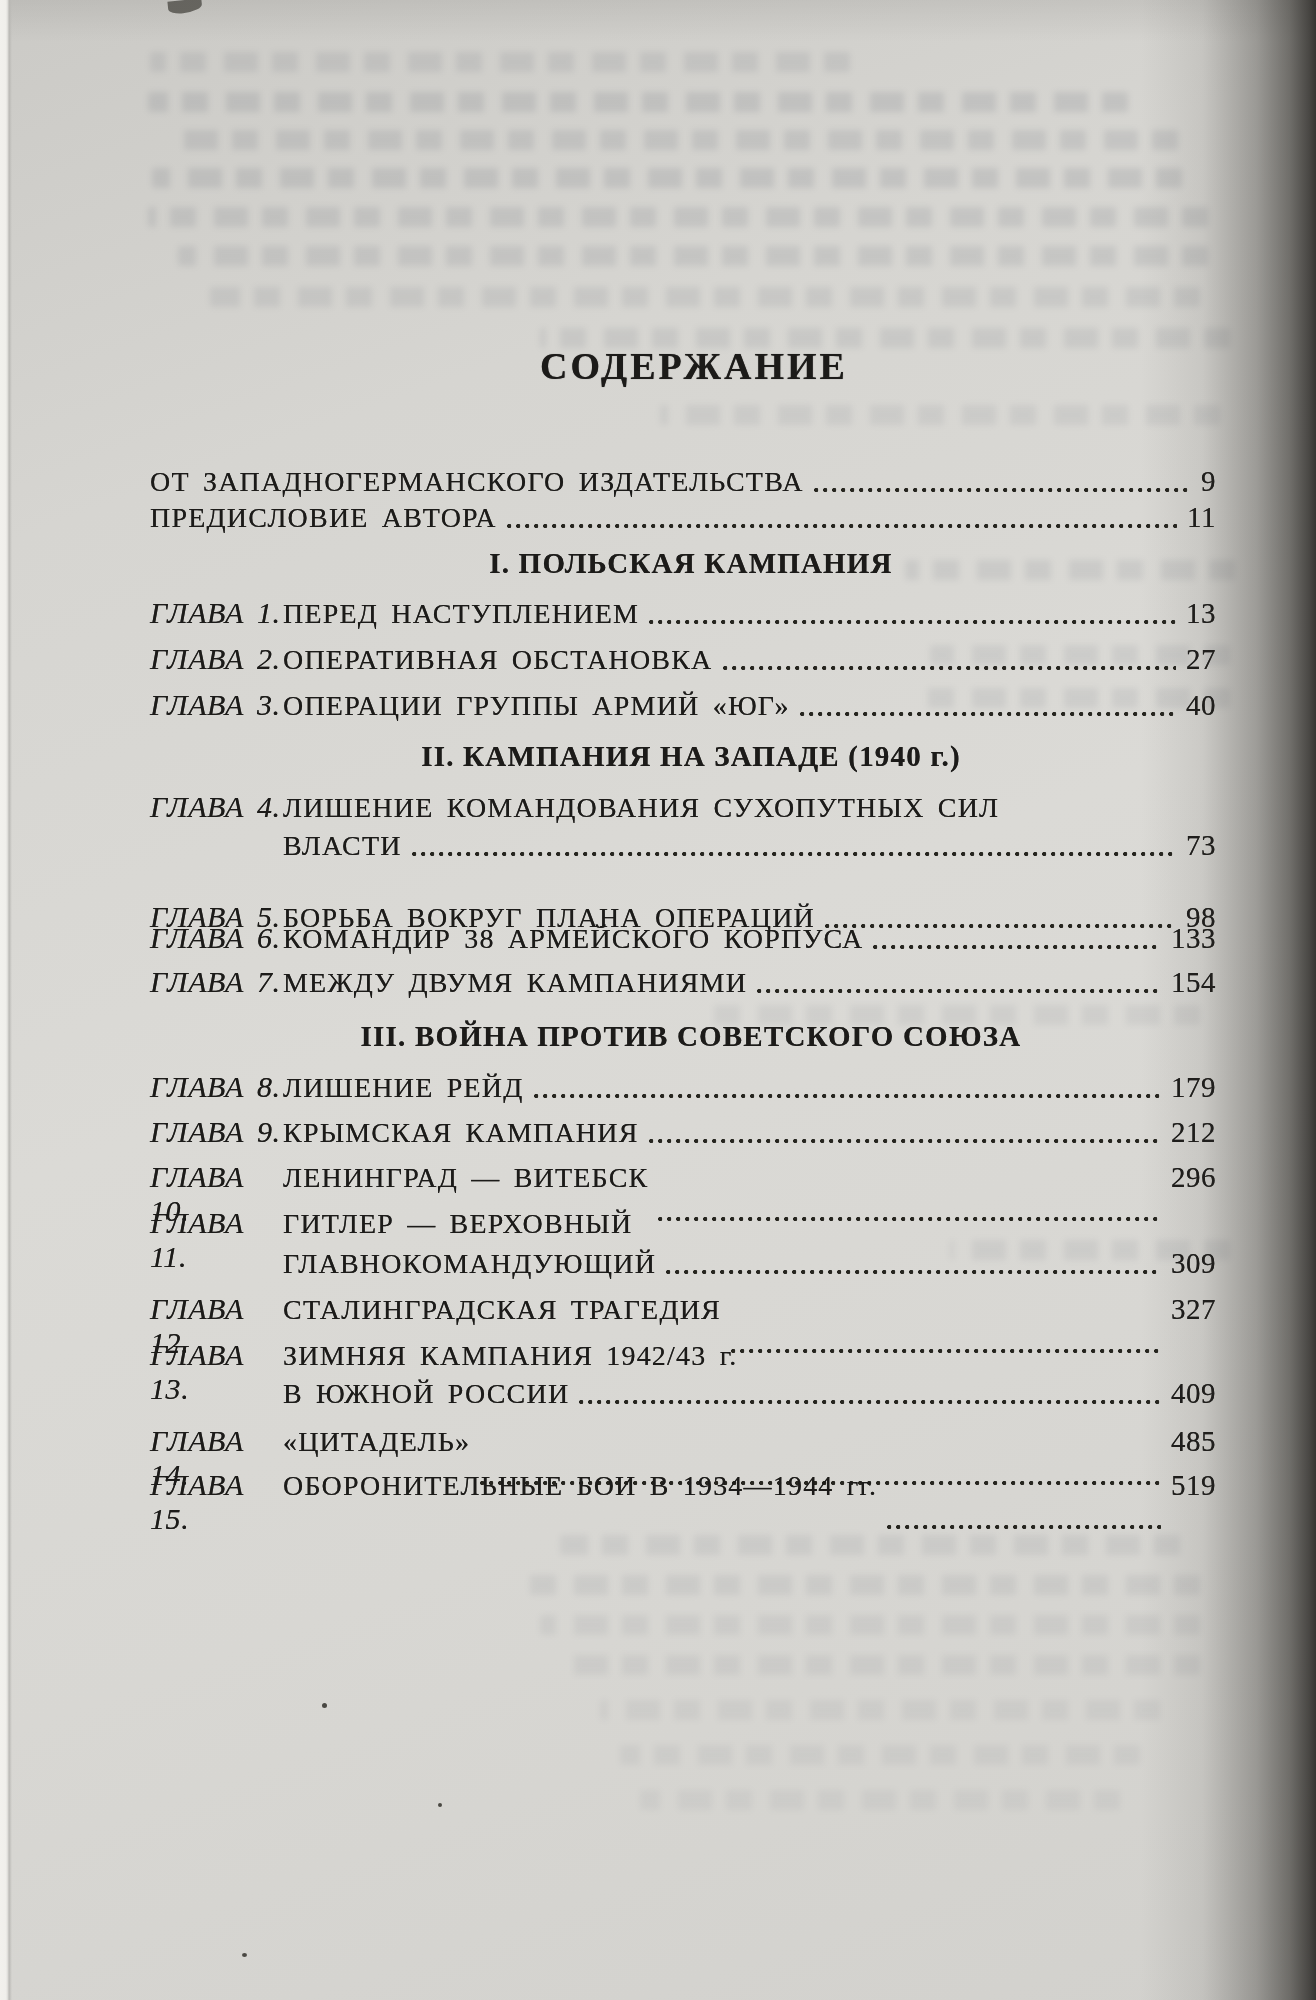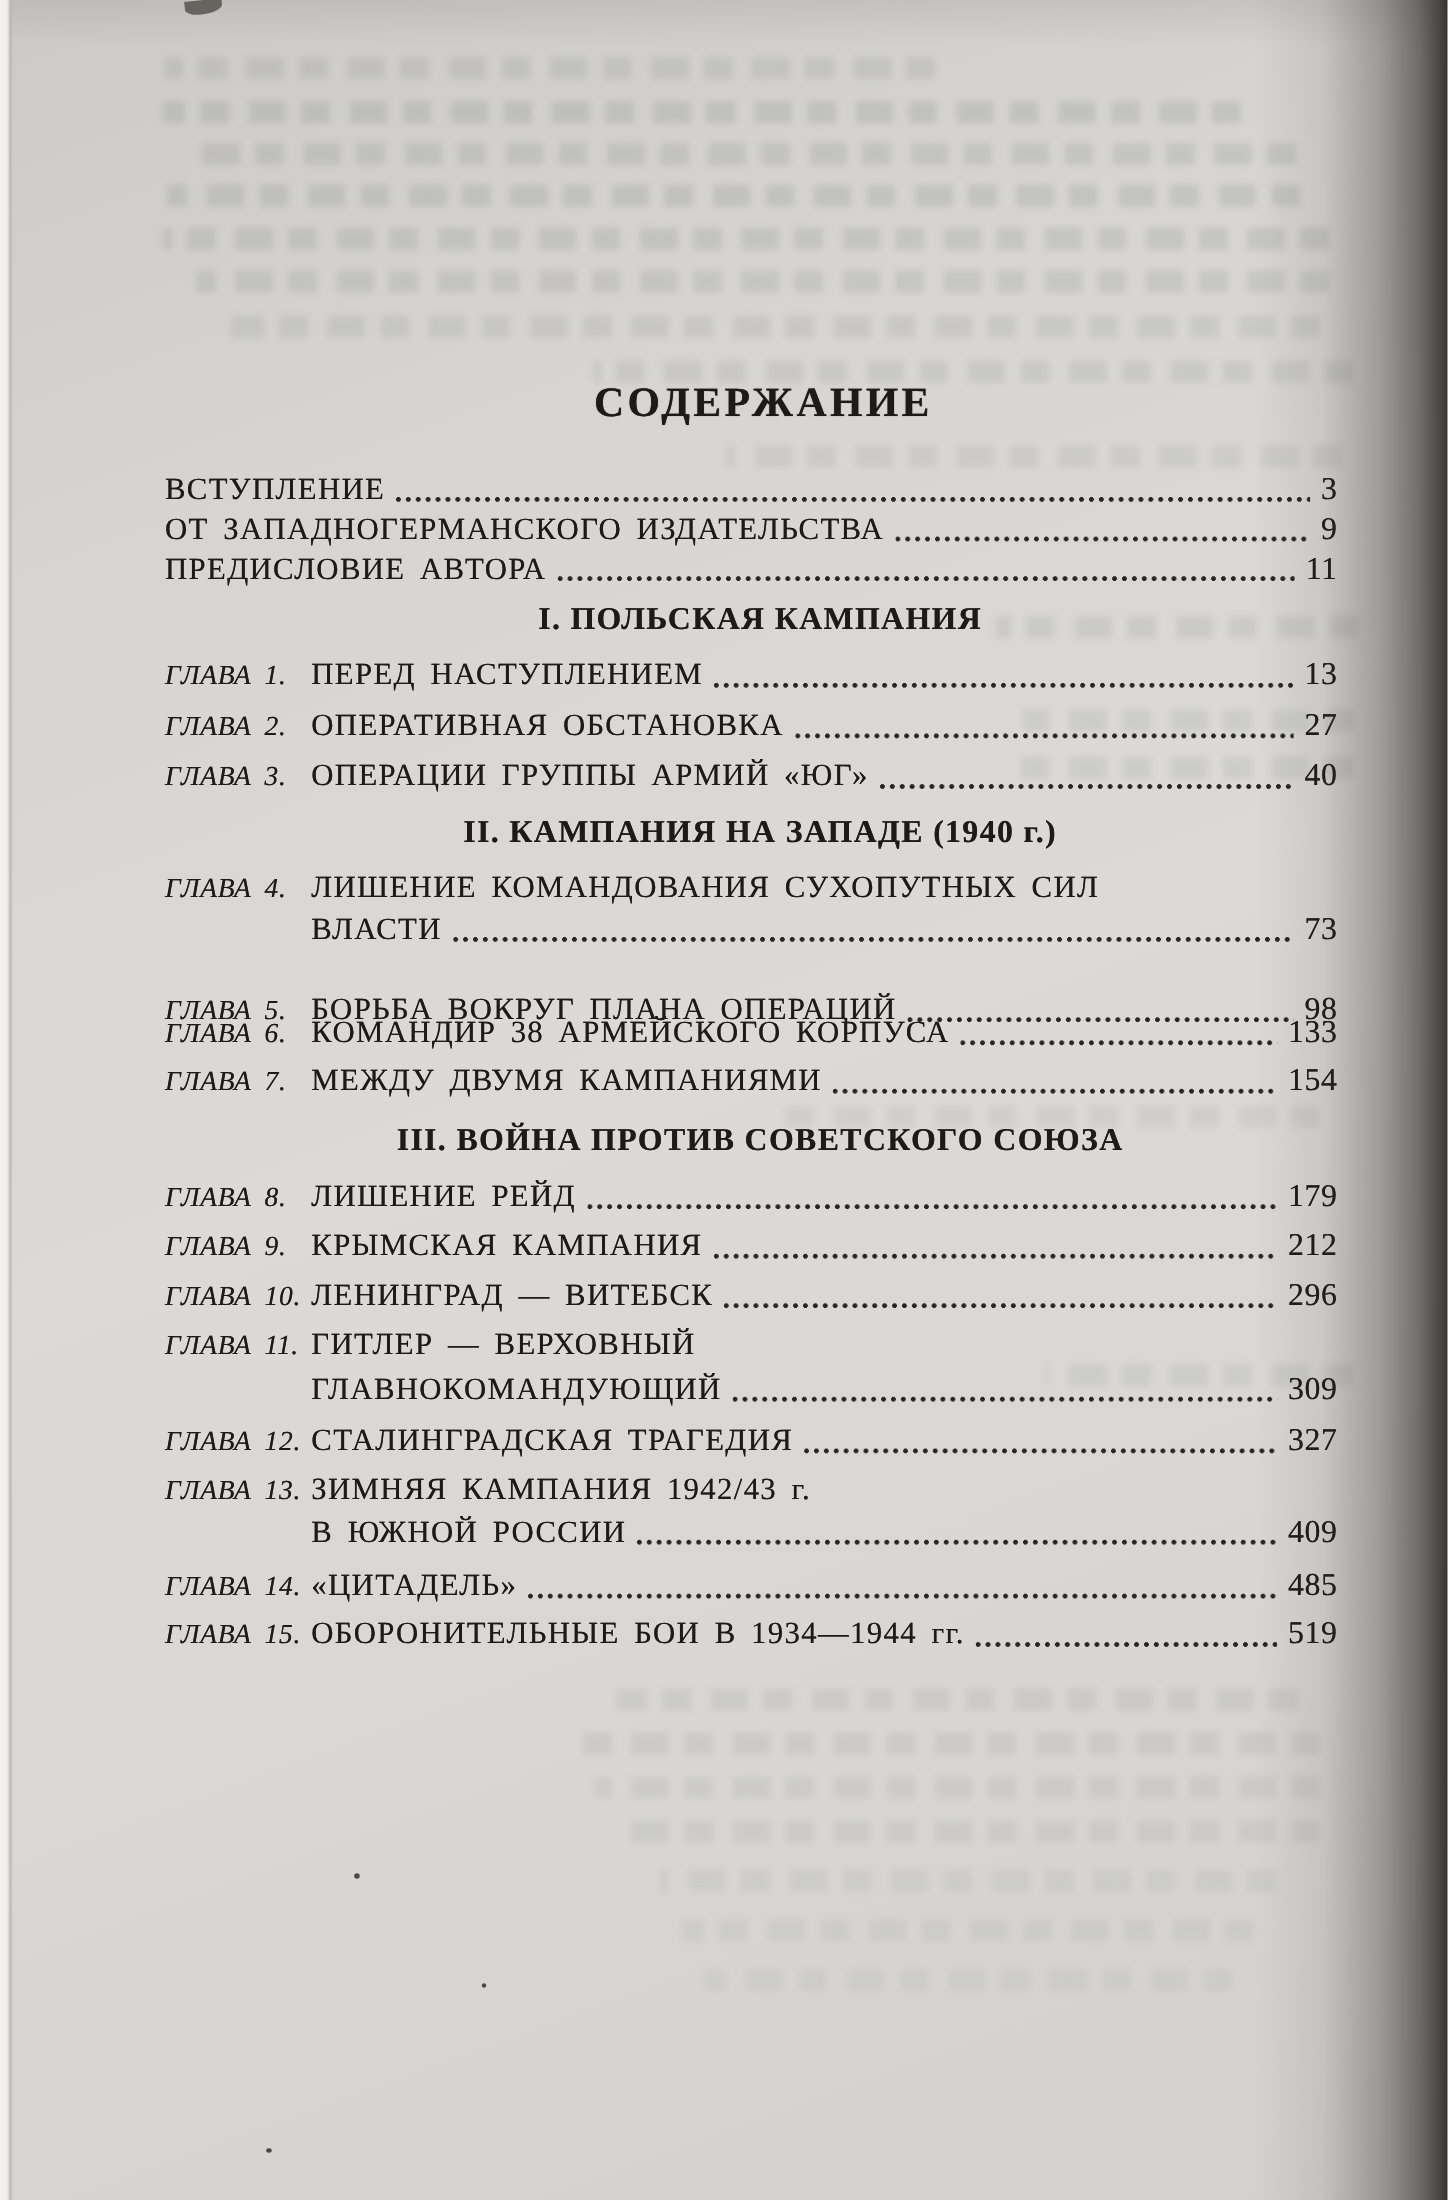--- a/index.html
+++ b/index.html
@@ -30,21 +30,21 @@
   
   .page-title{position:absolute;left:150px;right:100px;text-align:center;padding-left:22px;
     font-size:38px;font-weight:bold;letter-spacing:3px;line-height:42px;
     text-shadow:0 0 0.7px rgba(28,27,25,0.85);}
   .heading{position:absolute;left:150px;right:112px;text-align:center;padding-left:28px;
     font-size:29px;font-weight:bold;letter-spacing:1.2px;line-height:36px;
     text-shadow:0 0 0.6px rgba(28,27,25,0.8);}
   .row{position:absolute;left:150px;right:100px;display:flex;align-items:baseline;
     font-size:28px;letter-spacing:1.2px;word-spacing:5px;line-height:34px;
     text-shadow:0 0 0.6px rgba(28,27,25,0.8);}
-  .lbl{flex:none;width:133px;font-style:italic;font-size:25px;letter-spacing:0.6px;}
+  .lbl{flex:none;width:133px;font-style:italic;font-size:30px;letter-spacing:0.6px;}
   .ttl{flex:none;white-space:nowrap;}
   .leader{flex:1 1 auto;align-self:flex-end;height:6px;margin:0 2px 6px 10px;
     background-image:radial-gradient(circle at 2.2px 3px,#26251f 1.9px,rgba(0,0,0,0) 2.4px);
     background-size:9px 6px;background-repeat:repeat-x;min-width:12px;}
   .num{flex:none;margin-left:8px;font-size:29px;letter-spacing:0.5px;}
 </style>
 </head>
 <body>
 
 <div class="page">
@@ -66,25 +66,20 @@
   <div class="ghost" style="left:560px;top:1535px;width:620px;opacity:.10"></div>
   <div class="ghost" style="left:520px;top:1575px;width:680px;opacity:.10"></div>
   <div class="ghost" style="left:540px;top:1615px;width:660px;opacity:.09"></div>
   <div class="ghost" style="left:560px;top:1655px;width:640px;opacity:.09"></div>
   <div class="ghost" style="left:600px;top:1700px;width:560px;opacity:.08"></div>
   <div class="ghost" style="left:620px;top:1745px;width:520px;opacity:.08"></div>
   <div class="ghost" style="left:640px;top:1790px;width:480px;opacity:.07"></div>
 
   <div class="page-title" style="top:345px">СОДЕРЖАНИЕ</div>
 
-  <div class="row" style="top:428px">
-    <span class="ttl">ВСТУПЛЕНИЕ</span>
-    <span class="leader"></span>
-    <span class="num">3</span>
-  </div>
   <div class="row" style="top:464px">
     <span class="ttl">ОТ ЗАПАДНОГЕРМАНСКОГО ИЗДАТЕЛЬСТВА</span>
     <span class="leader"></span>
     <span class="num">9</span>
   </div>
   <div class="row" style="top:500px">
     <span class="ttl">ПРЕДИСЛОВИЕ АВТОРА</span>
     <span class="leader"></span>
     <span class="num">11</span>
   </div>

